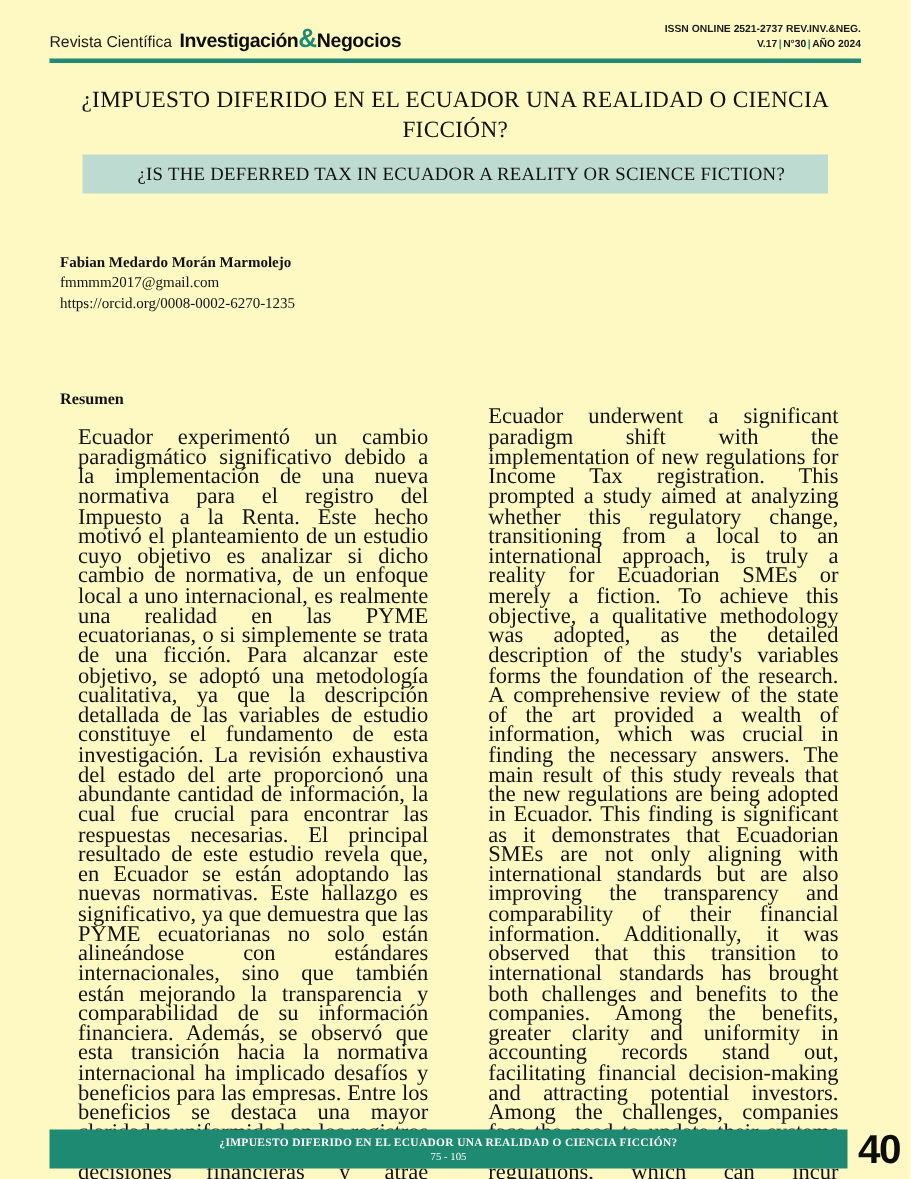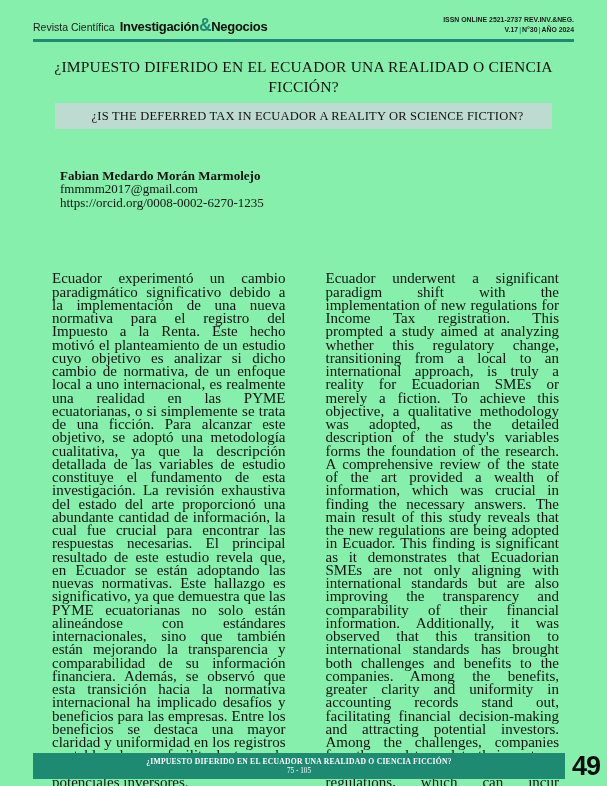--- a/index.html
+++ b/index.html
@@ -5,21 +5,21 @@
   :root{
     --teal:#1f8a72;
     --light-teal:#bedbd1;
     --ink:#111;
   }
   *{box-sizing:border-box;}
   html,body{margin:0;padding:0;background:#ffffff;}
   .page{
     position:relative;
     width:607px;height:786px;
-    background:#86efac;
+    background:#fef9c3;
     overflow:hidden;
     font-family:"Liberation Serif", serif;
     color:var(--ink);
   }
   
   .masthead{
     display:flex;justify-content:space-between;align-items:flex-end;
     padding:15px 33px 0 33px;
   }
   .masthead-left{
@@ -47,22 +47,22 @@
     margin:5px 55px 0 55px;
     background:var(--light-teal);
     padding:6px 0 5px 8px;
     text-align:center;
   }
   .title-en{
     margin:0;font-size:12.5px;font-weight:normal;letter-spacing:0.2px;
   }
   
   .author-block{
-    margin:40px 0 0 60px;
-    font-size:13px;line-height:13.6px;
+    margin:40px 0 0 40px;
+    font-size:10px;line-height:13.6px;
   }
   .author-name{font-weight:bold;}
   
   .columns{
     display:flex;gap:16px;
     margin:51px 36px 0 40px;
   }
   .col{flex:1;min-width:0;}
   .col-heading{
     margin:0;font-size:10.8px;font-weight:bold;line-height:13.2px;
@@ -121,29 +121,30 @@
   </div>
 
   <div class="author-block">
     <div class="author-name">Fabian Medardo Morán Marmolejo</div>
     <div>fmmmm2017@gmail.com</div>
     <div>https://orcid.org/0008-0002-6270-1235</div>
   </div>
 
   <div class="columns">
     <section class="col">
+      <h3 class="col-heading">Resumen</h3>
       <p class="col-body">Ecuador experimentó un cambio paradigmático significativo debido a la implementación de una nueva normativa para el registro del Impuesto a la Renta. Este hecho motivó el planteamiento de un estudio cuyo objetivo es analizar si dicho cambio de normativa, de un enfoque local a uno internacional, es realmente una realidad en las PYME ecuatorianas, o si simplemente se trata de una ficción. Para alcanzar este objetivo, se adoptó una metodología cualitativa, ya que la descripción detallada de las variables de estudio constituye el fundamento de esta investigación. La revisión exhaustiva del estado del arte proporcionó una abundante cantidad de información, la cual fue crucial para encontrar las respuestas necesarias. El principal resultado de este estudio revela que, en Ecuador se están adoptando las nuevas normativas. Este hallazgo es significativo, ya que demuestra que las PYME ecuatorianas no solo están alineándose con estándares internacionales, sino que también están mejorando la transparencia y comparabilidad de su información financiera. Además, se observó que esta transición hacia la normativa internacional ha implicado desafíos y beneficios para las empresas. Entre los beneficios se destaca una mayor claridad y uniformidad en los registros contables, lo que facilita la toma de decisiones financieras y atrae potenciales inversores.</p>
     </section>
     <section class="col">
       <p class="col-body">Ecuador underwent a significant paradigm shift with the implementation of new regulations for Income Tax registration. This prompted a study aimed at analyzing whether this regulatory change, transitioning from a local to an international approach, is truly a reality for Ecuadorian SMEs or merely a fiction. To achieve this objective, a qualitative methodology was adopted, as the detailed description of the study's variables forms the foundation of the research. A comprehensive review of the state of the art provided a wealth of information, which was crucial in finding the necessary answers. The main result of this study reveals that the new regulations are being adopted in Ecuador. This finding is significant as it demonstrates that Ecuadorian SMEs are not only aligning with international standards but are also improving the transparency and comparability of their financial information. Additionally, it was observed that this transition to international standards has brought both challenges and benefits to the companies. Among the benefits, greater clarity and uniformity in accounting records stand out, facilitating financial decision-making and attracting potential investors. Among the challenges, companies face the need to update their systems and train their staff on the new regulations, which can incur significant costs and require considerable adaptation time.</p>
       <p class="keywords">Keywords: Current tax, Deferred tax, SMEs, Temporary differences.</p>
     </section>
   </div>
 
   <footer class="footer">
     <div class="footer-bar">
       <div class="footer-title">¿IMPUESTO DIFERIDO EN EL ECUADOR UNA REALIDAD O CIENCIA FICCIÓN?</div>
       <div class="footer-pages">75 - 105</div>
     </div>
-    <div class="page-number">49</div>
+    <div class="page-number">40</div>
   </footer>
 
 </div>
 
 </body></html>

